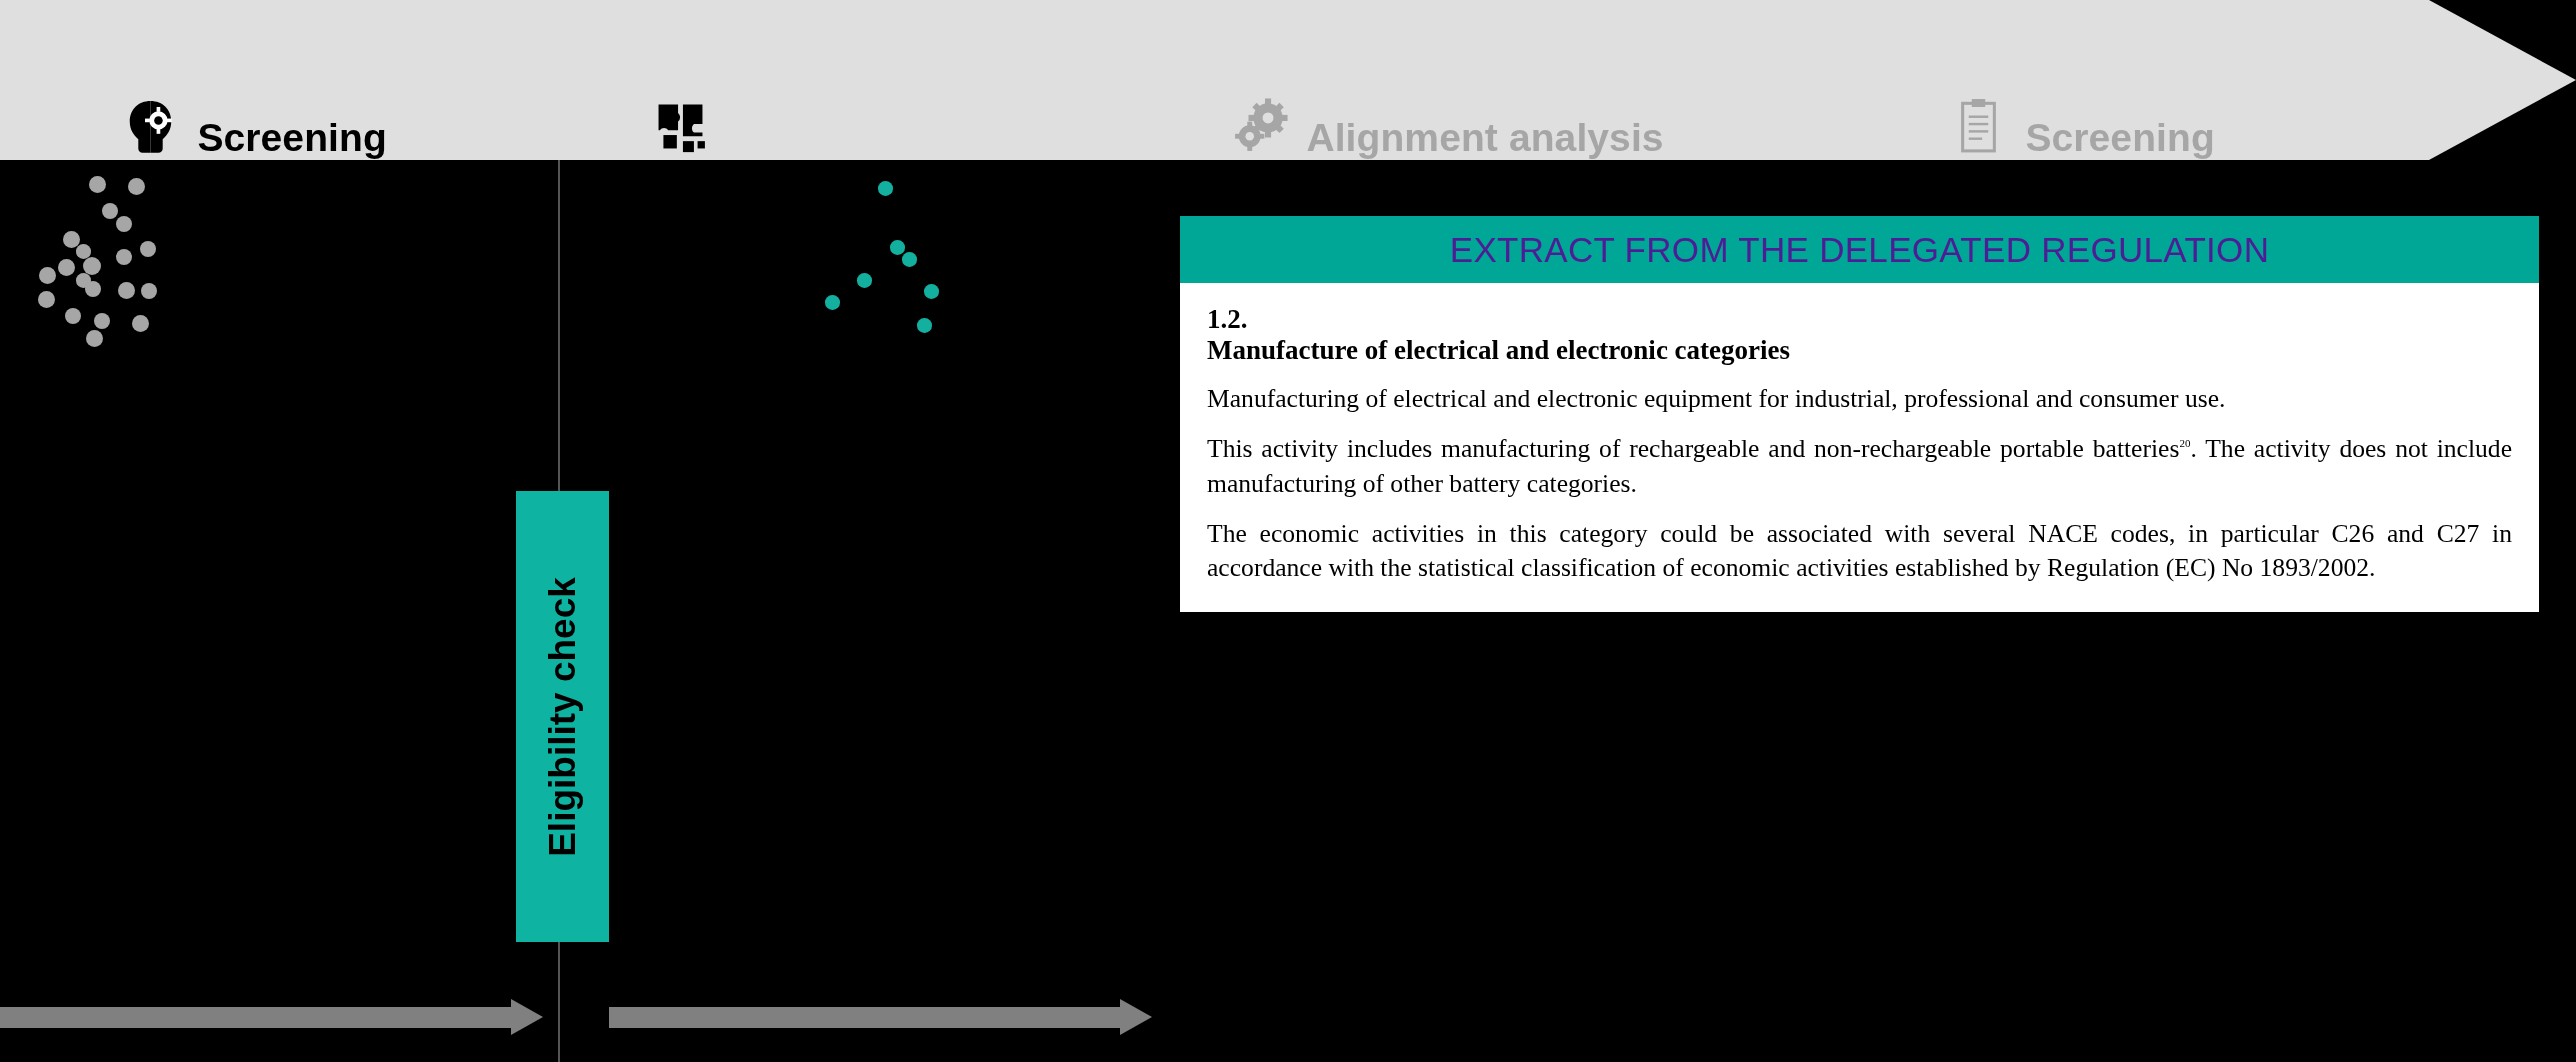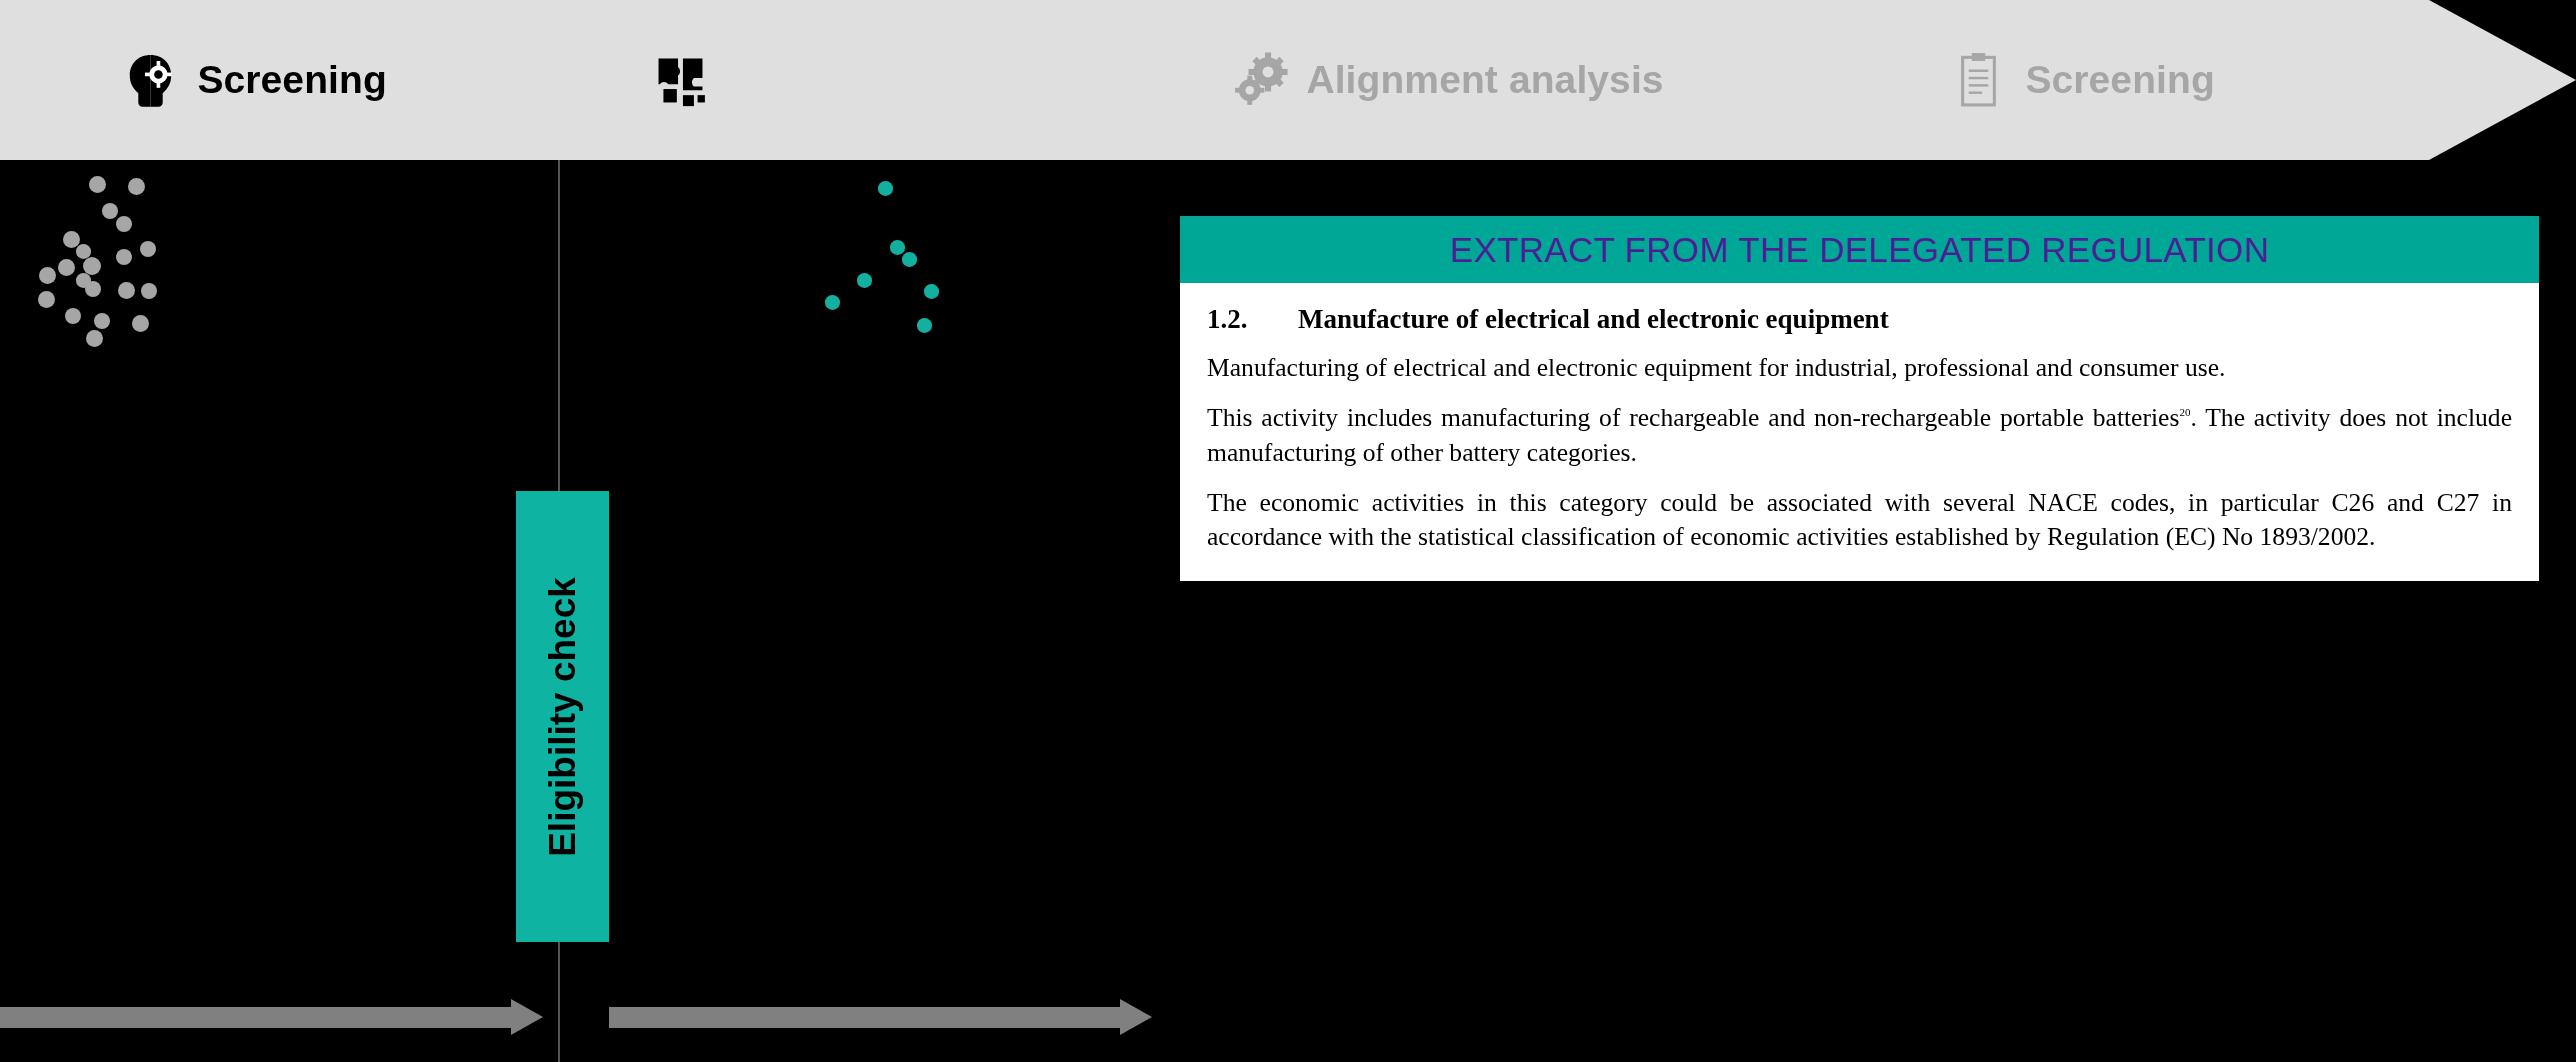--- a/index.html
+++ b/index.html
@@ -32,21 +32,21 @@
     height: 160px;
     background: #dfdfdf;
     -webkit-clip-path: polygon(0 0, 2429px 0, 2576px 80px, 2429px 160px, 0 160px);
     clip-path: polygon(0 0, 2429px 0, 2576px 80px, 2429px 160px, 0 160px);
   }
   .stage {
     position: absolute;
     top: 0;
     height: 160px;
     display: flex;
-    align-items: center;
+    align-items: flex-end;
     gap: 13.4px;
   }
   .stage-label {
     font-size: 39px;
     font-weight: bold;
     white-space: nowrap;
     letter-spacing: 0.1px;
   }
   .stage.active .stage-label { color: #000000; }
   .stage.inactive .stage-label { color: #a6a6a6; }
@@ -161,20 +161,21 @@
   #extract-body {
     background: #ffffff;
     padding: 21px 27px 27px 27px;
     font-family: "Liberation Serif", serif;
     color: #000000;
   }
   #extract-heading-row {
     display: flex;
     align-items: baseline;
     margin-bottom: 16px;
+    flex-direction: column;
   }
   #extract-heading-num {
     font-weight: bold;
     font-size: 27px;
     width: 91px;
     flex: none;
   }
   #extract-heading-text {
     font-weight: bold;
     font-size: 27px;
@@ -326,20 +327,20 @@
   <div class="head"></div>
 </div>
 
 <div id="extract-panel">
   <div id="extract-header">
     <span id="extract-header-title">EXTRACT FROM THE DELEGATED REGULATION</span>
   </div>
   <div id="extract-body">
     <div id="extract-heading-row">
       <span id="extract-heading-num">1.2.</span>
-      <span id="extract-heading-text">Manufacture of electrical and electronic equipment</span>
+      <span id="extract-heading-text">Manufacture of electrical and electronic categories</span>
     </div>
     <p class="extract-para">Manufacturing of electrical and electronic equipment for industrial, professional and consumer use.</p>
     <p class="extract-para"><span>This activity includes manufacturing of rechargeable and non-rechargeable portable batteries</span><span class="fnref">20</span><span>. The activity does not include manufacturing of other battery categories.</span></p>
     <p class="extract-para">The economic activities in this category could be associated with several NACE codes, in particular C26 and C27 in accordance with the statistical classification of economic activities established by Regulation (EC) No 1893/2002.</p>
   </div>
 </div>
 
 
 </body></html>

